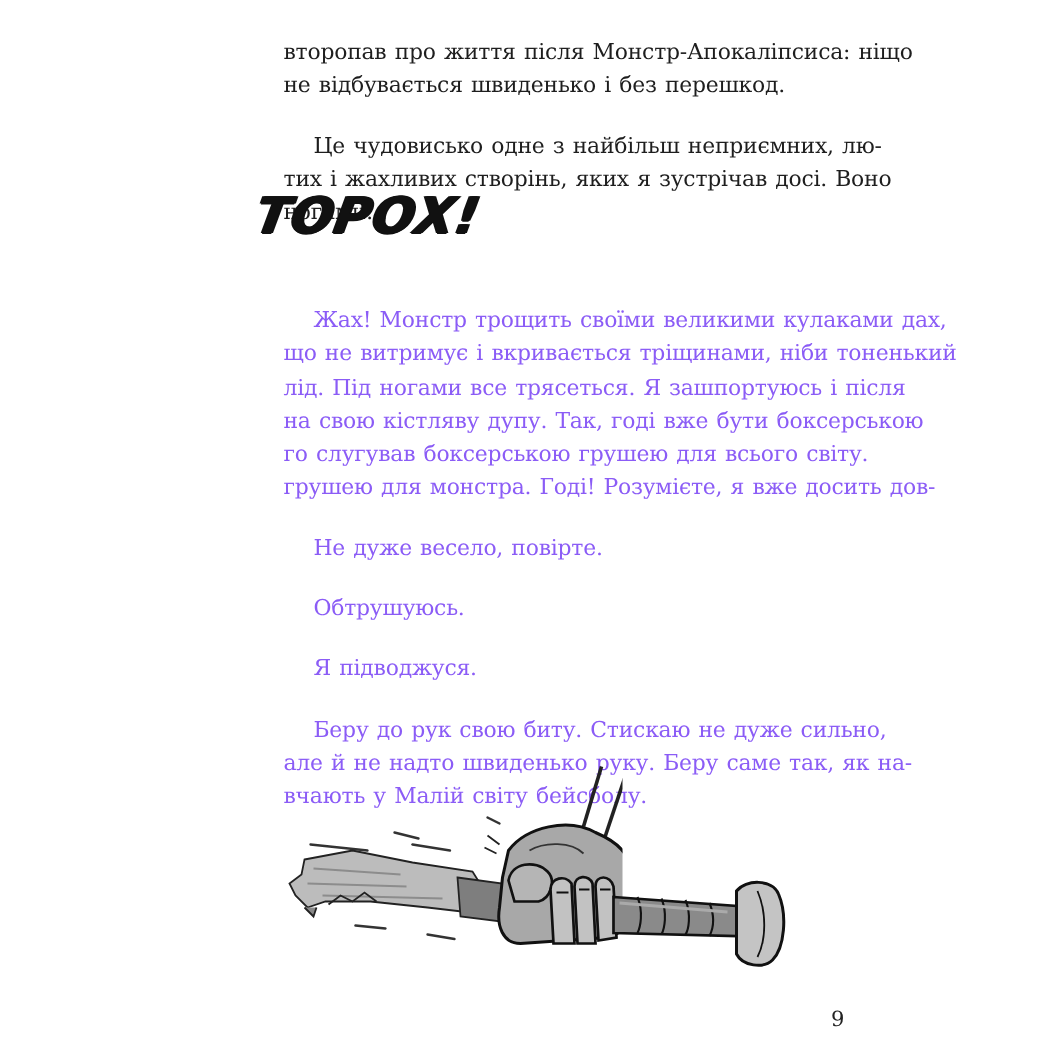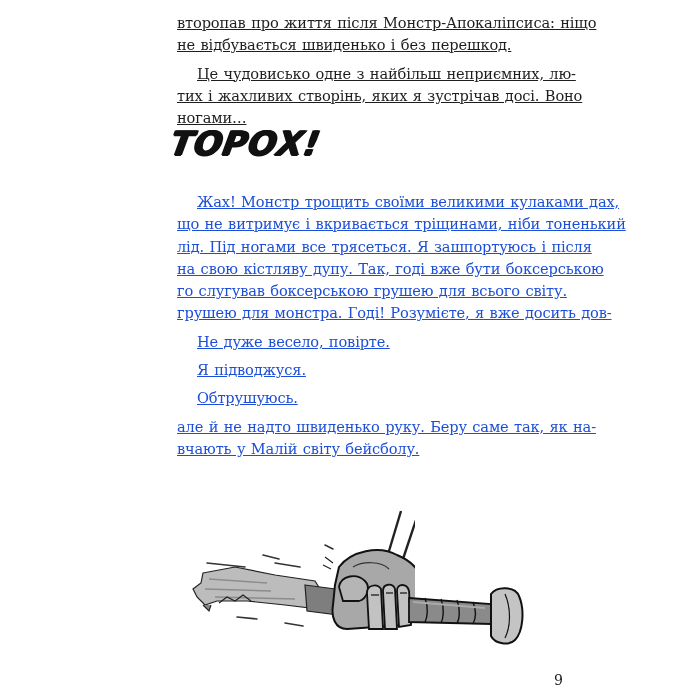--- a/index.html
+++ b/index.html
@@ -17,26 +17,25 @@
       position: absolute;
       left: 171px;
       top: 6px;
       width: 392px;
       color: #1e1e1e;
       font-family: "DejaVu Serif", serif;
       font-size: 14.6px;
       line-height: 22.3px;
     }
     .para {
-      margin: 6px;
+      margin: 18px;
       text-align: justify;
       text-align-last: left;
       letter-spacing: -0.15px;
       word-spacing: 1px;
-      text-decoration: underline;
     }
     .para .line {
       display: block;
       text-align: justify;
       text-align-last: justify;
       white-space: nowrap;
     }
     .para .line.last {
       text-align-last: left;
     }
@@ -51,21 +50,21 @@
       letter-spacing: 1px;
       color: #111;
       transform: skewX(-10deg) scaleY(1.02);
       text-shadow: 1px 0 0 #111, -1px 0 0 #111, 0 1px 0 #111;
     }
     .block2 {
       position: absolute;
       left: 171px;
       top: 185px;
       width: 392px;
-      color: #1d4ed8;
+      color: #8b5cf6;
       font-family: "DejaVu Serif", serif;
       font-size: 14.6px;
       line-height: 22.3px;
     }
     .illustration {
       position: absolute;
       left: 175px;
       top: 505px;
       width: 240px;
       height: 150px;
@@ -102,26 +101,27 @@
     <span class="line">що не витримує і вкривається тріщинами, ніби тоненький</span>
     <span class="line">лід. Під ногами все трясеться. Я зашпортуюсь і після</span>
     <span class="line">на свою кістляву дупу. Так, годі вже бути боксерською</span>
     <span class="line last">го слугував боксерською грушею для всього світу.</span>
     <span class="line">грушею для монстра. Годі! Розумієте, я вже досить дов-</span>
   </p>
   <p class="para">
     <span class="line last" style="padding-left:20px">Не дуже весело, повірте.</span>
   </p>
   <p class="para">
+    <span class="line last" style="padding-left:20px">Обтрушуюсь.</span>
+  </p>
+  <p class="para">
     <span class="line last" style="padding-left:20px">Я підводжуся.</span>
   </p>
   <p class="para">
-    <span class="line last" style="padding-left:20px">Обтрушуюсь.</span>
-  </p>
-  <p class="para">
+    <span class="line" style="padding-left:20px">Беру до рук свою биту. Стискаю не дуже сильно,</span>
     <span class="line">але й не надто швиденько руку. Беру саме так, як на-</span>
     <span class="line last">вчають у Малій світу бейсболу.</span>
   </p>
 </div>
 
 <div class="illustration">
   <svg width="240" height="150" viewBox="0 0 240 150" xmlns="http://www.w3.org/2000/svg">
 
     <g stroke="#333" stroke-width="1.6" fill="none" stroke-linecap="round">
       <path d="M32 58 L70 62"></path>

